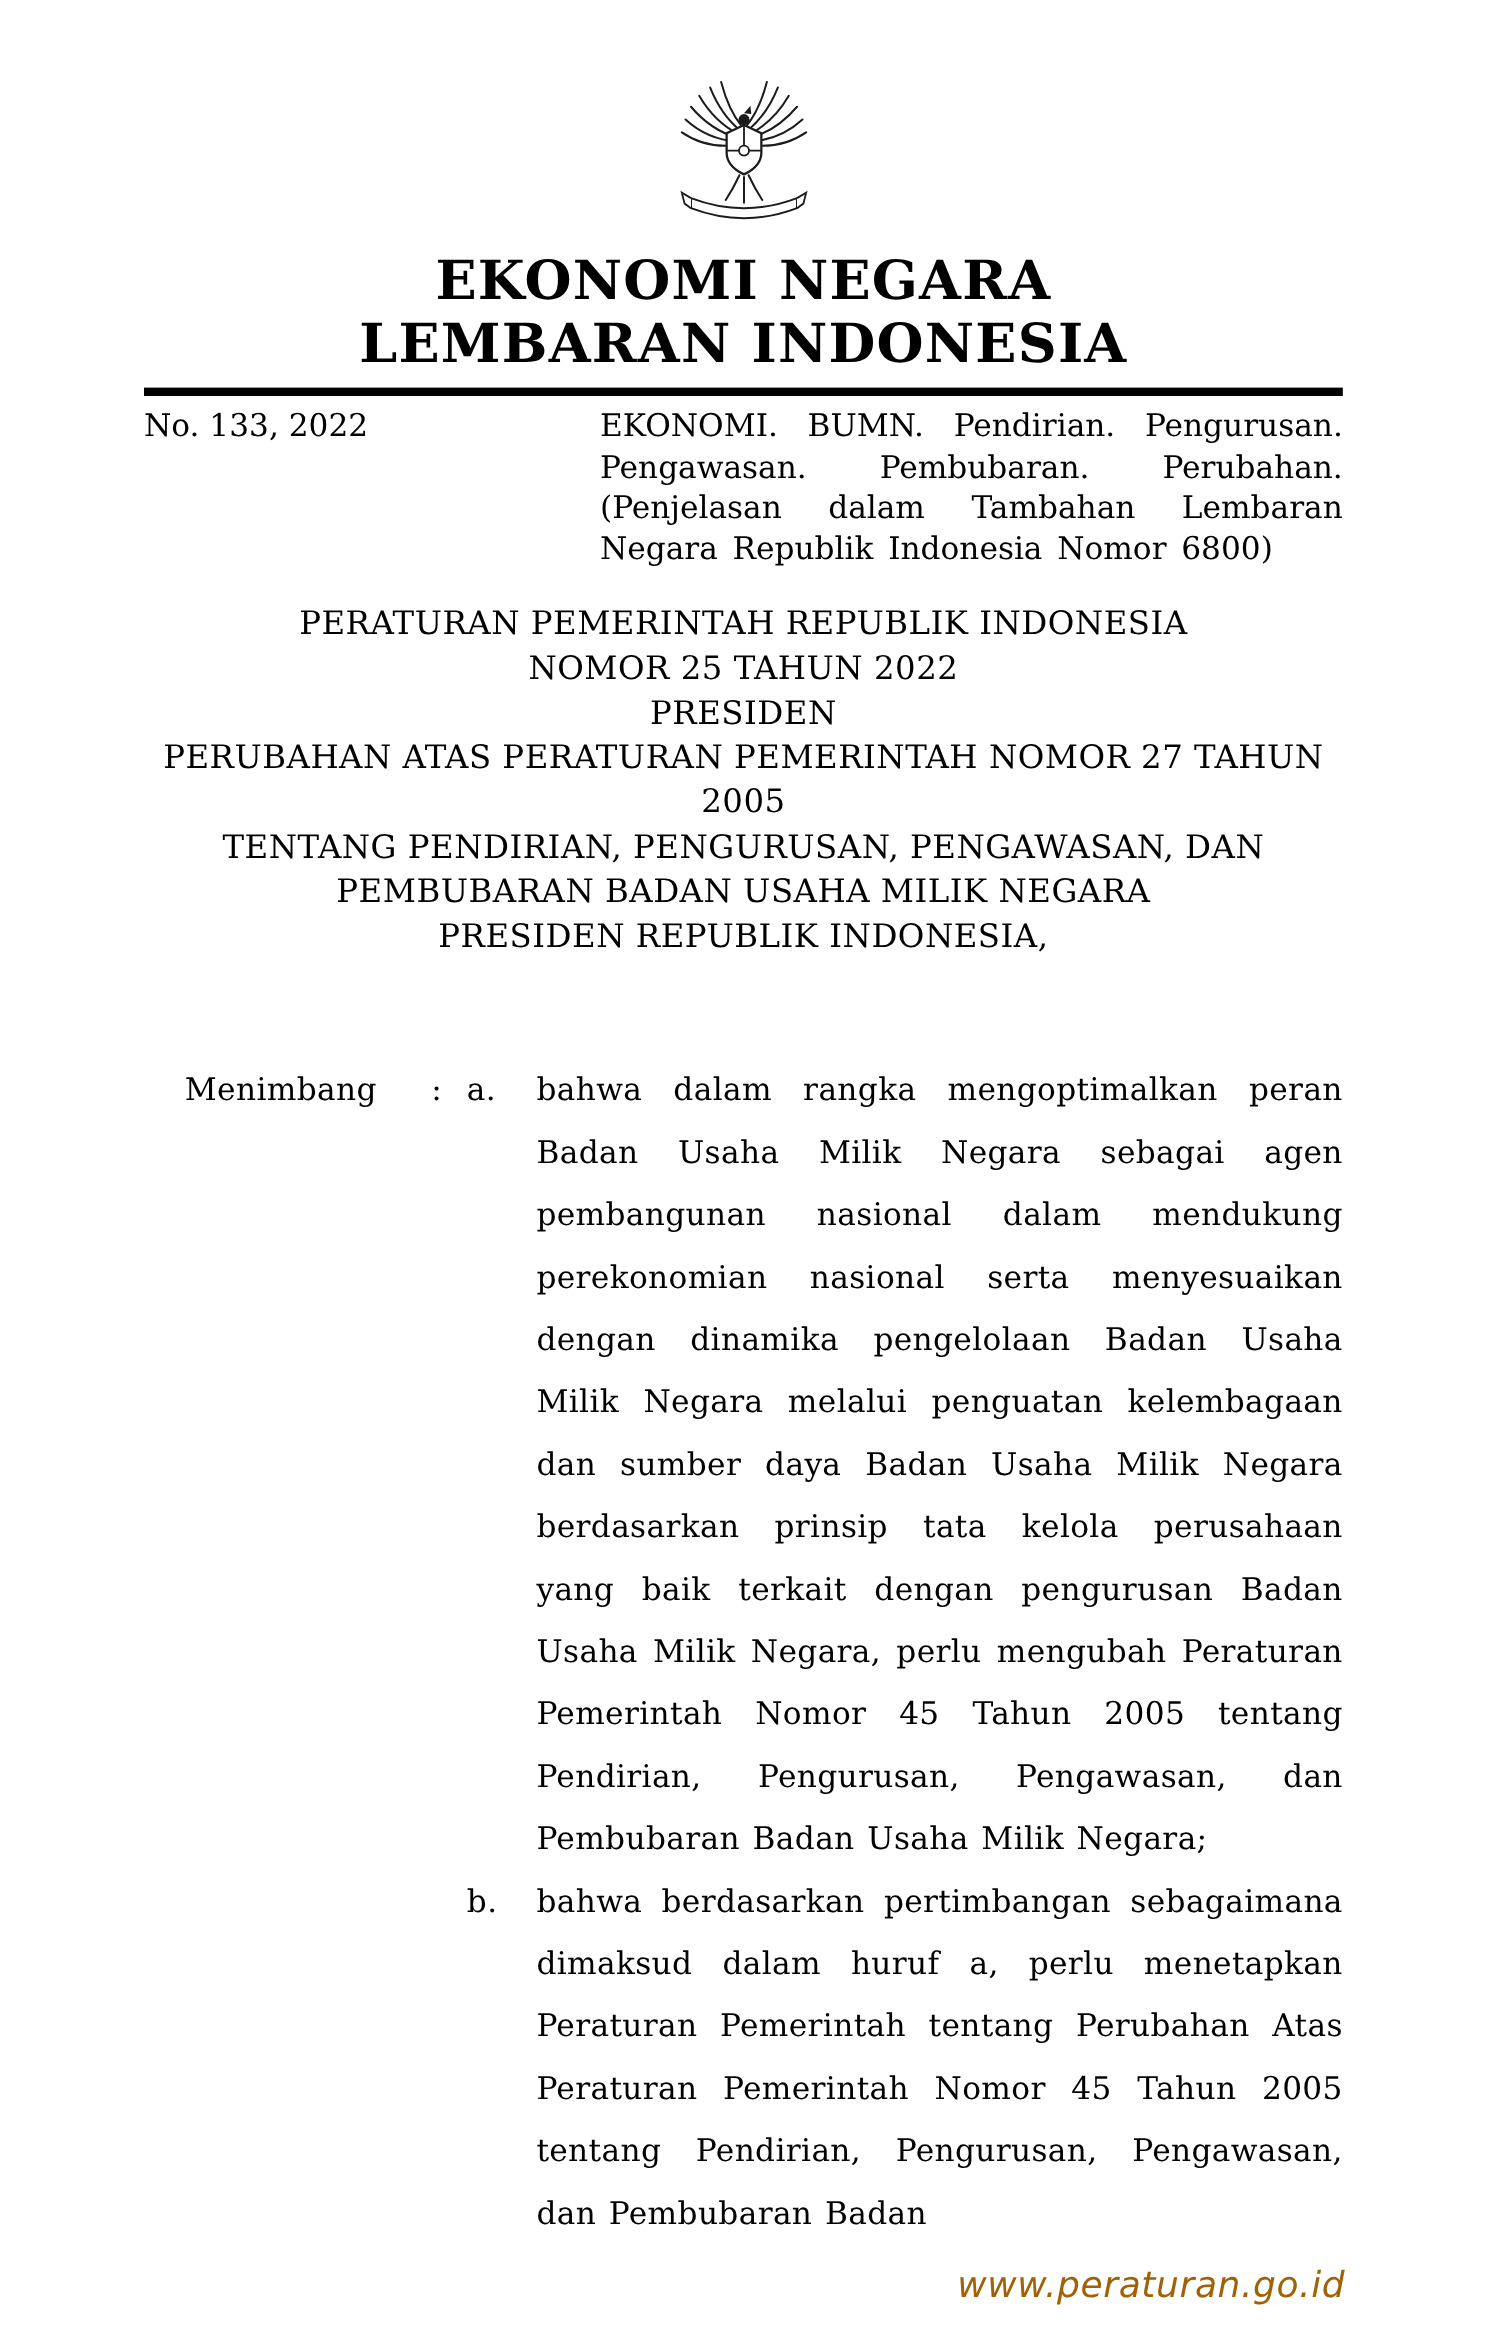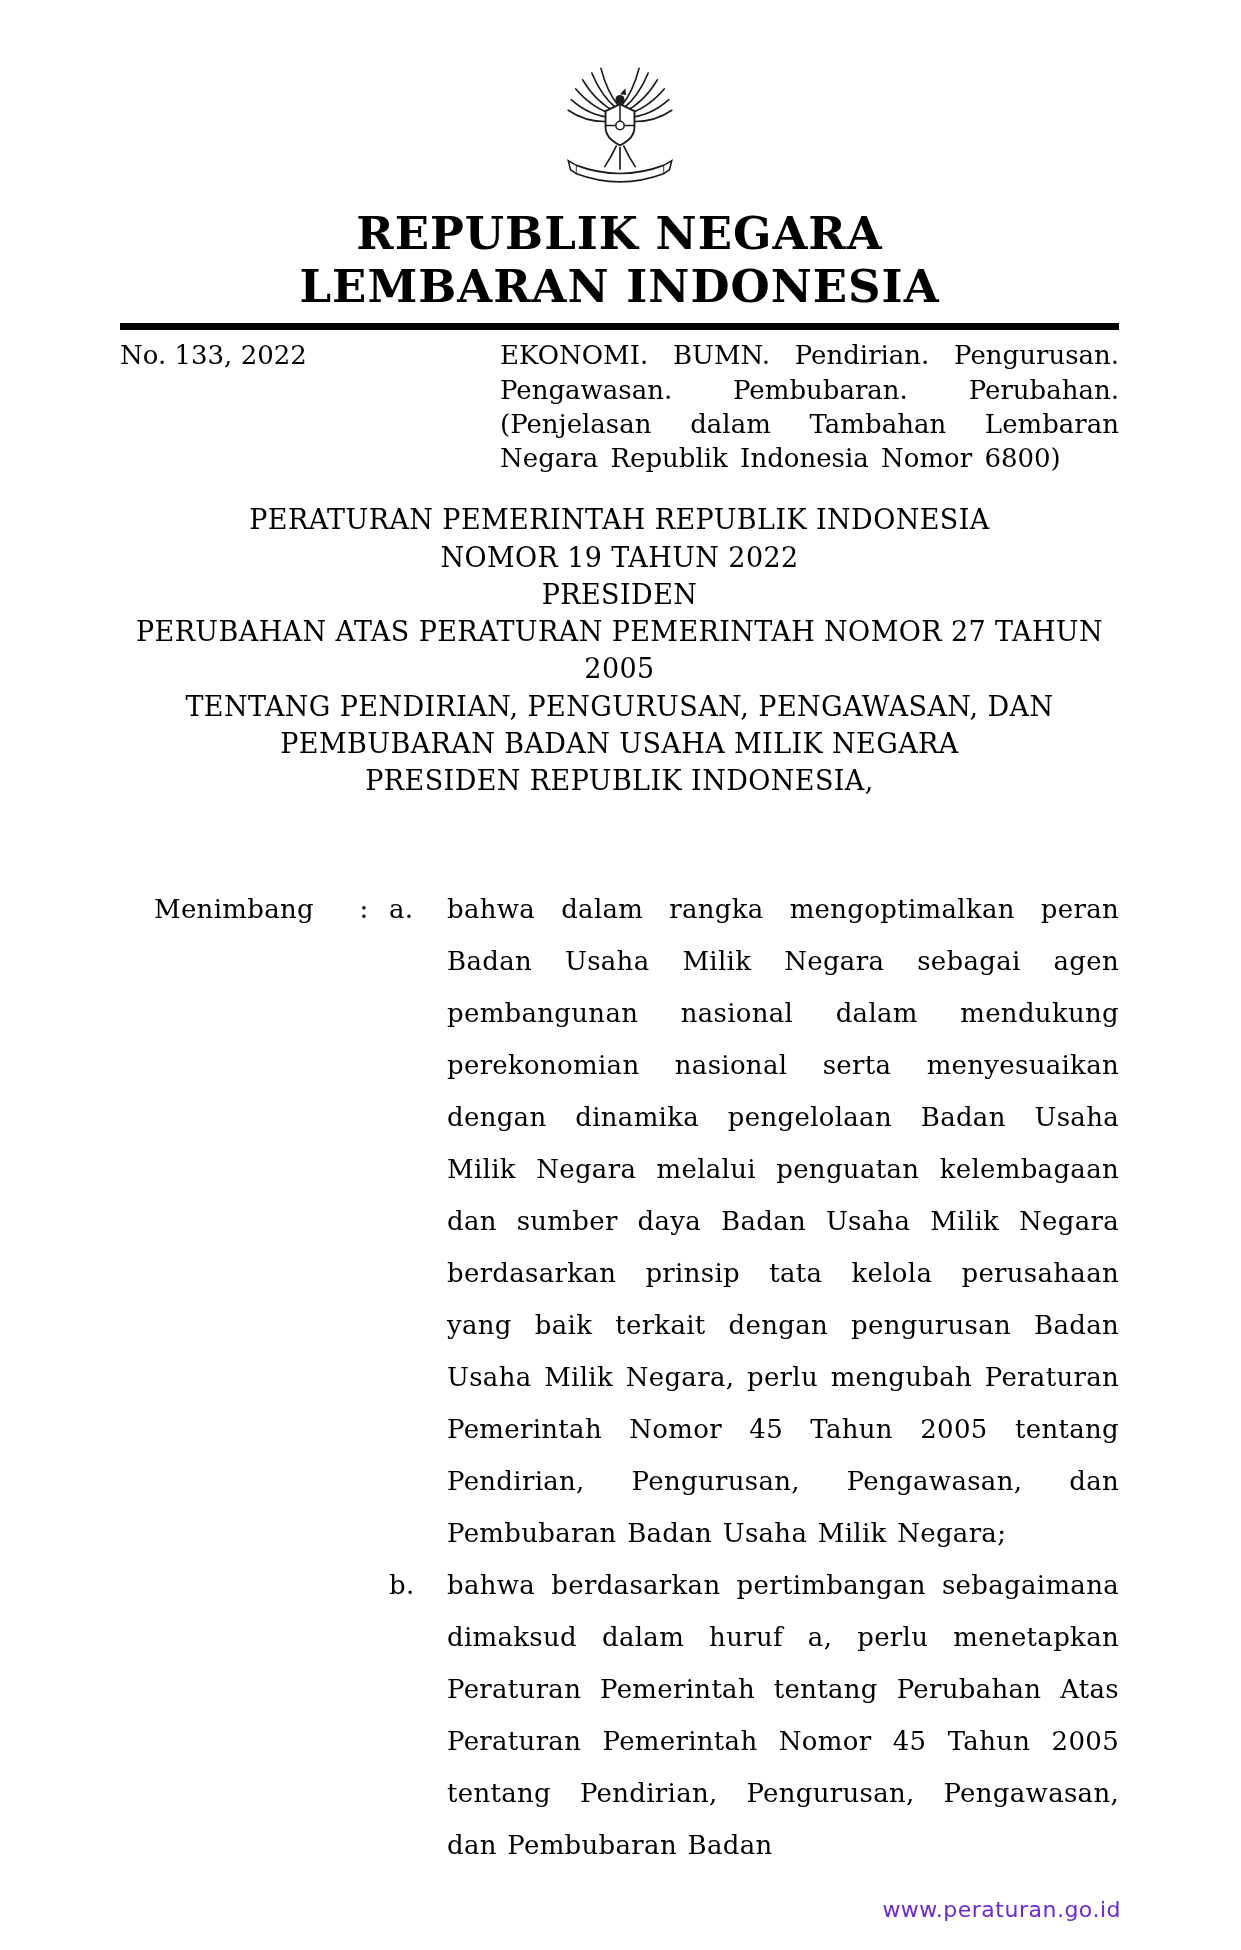--- a/index.html
+++ b/index.html
@@ -79,23 +79,24 @@
     text-align: justify;
     word-spacing: 2px;
   }
 
   
   .watermark {
     position: absolute;
     right: 120px;
     bottom: 28px;
     font-family: "DejaVu Sans", "Liberation Sans", sans-serif;
-    font-size: 22px;
+    font-size: 30px;
     letter-spacing: 0.5px;
-    color: #6d28d9;
+    color: #a16207;
+    font-style: italic;
   }
 </style>
 </head>
 <body>
 
 <div class="page">
 
   <div class="emblem-wrap">
     <svg viewBox="0 0 160 172" width="122" height="131" aria-hidden="true">
       <g stroke="#1c1c1c" stroke-width="2.2" fill="none" stroke-linecap="round">
@@ -129,34 +130,34 @@
       <line x1="80" y1="58" x2="80" y2="86" stroke="#1c1c1c" stroke-width="2"></line>
       <circle cx="80" cy="86" r="5.5" fill="#ffffff" stroke="#1c1c1c" stroke-width="2"></circle>
 
       <path d="M22 138 Q 80 160 138 138 L 138 149 Q 80 171 22 149 Z" fill="#ffffff" stroke="#1c1c1c" stroke-width="2.2"></path>
       <path d="M22 138 l-10 -6 l3 12 l7 5" fill="#ffffff" stroke="#1c1c1c" stroke-width="2"></path>
       <path d="M138 138 l10 -6 l-3 12 l-7 5" fill="#ffffff" stroke="#1c1c1c" stroke-width="2"></path>
     </svg>
   </div>
 
   <div class="masthead-title">
-    <div>REPUBLIK NEGARA</div>
+    <div>EKONOMI NEGARA</div>
     <div>LEMBARAN INDONESIA</div>
   </div>
 
   <hr class="masthead-divider">
 
   <div class="header-row">
     <div class="issue-number">No. 133, 2022</div>
     <div class="subject-block">EKONOMI. BUMN. Pendirian. Pengurusan. Pengawasan. Pembubaran. Perubahan. (Penjelasan dalam Tambahan Lembaran Negara Republik Indonesia Nomor 6800)</div>
   </div>
 
   <div class="doc-title">
     <p>PERATURAN PEMERINTAH REPUBLIK INDONESIA</p>
-    <p>NOMOR 19 TAHUN 2022</p>
+    <p>NOMOR 25 TAHUN 2022</p>
     <p>PRESIDEN</p>
     <p>PERUBAHAN ATAS PERATURAN PEMERINTAH NOMOR 27 TAHUN 2005</p>
     <p>TENTANG PENDIRIAN, PENGURUSAN, PENGAWASAN, DAN</p>
     <p>PEMBUBARAN BADAN USAHA MILIK NEGARA</p>
     <p class="authority">PRESIDEN REPUBLIK INDONESIA,</p>
   </div>
 
   <div class="consider-section">
     <div class="consider-row">
       <div class="consider-label">Menimbang</div>

